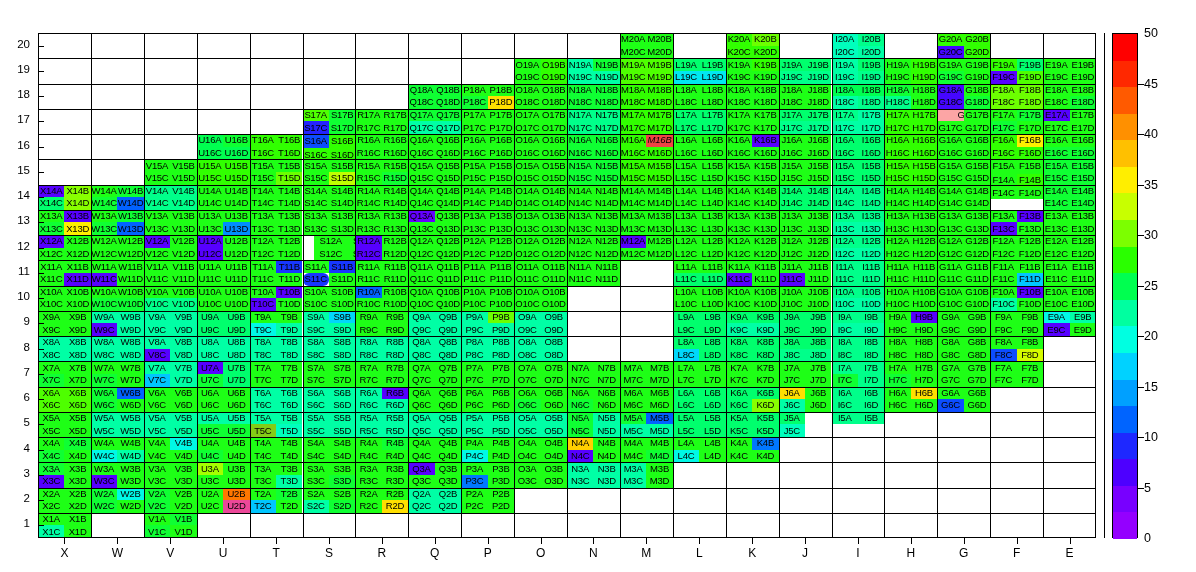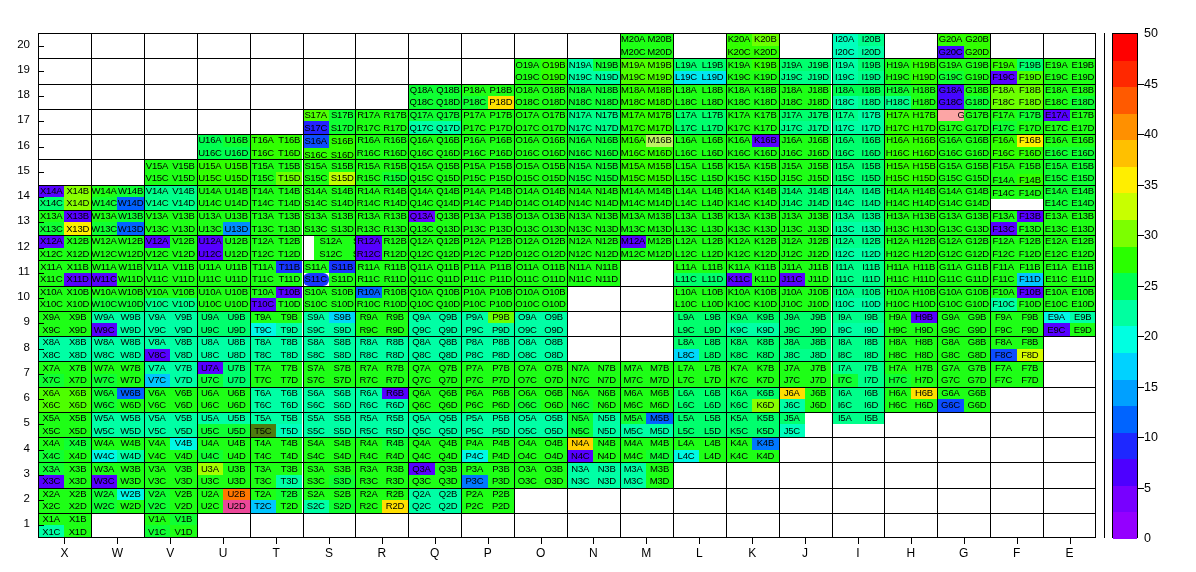--- a/index.html
+++ b/index.html
@@ -464,21 +464,21 @@
         </div>
         <div class="cell" style="left: 211.6px; top: 353.5px; width: 52.9px; height: 25.25px;">
           <div class="sub a" style="background: rgb(0, 255, 165);">T6A</div>
           <div class="sub b" style="background: rgb(0, 255, 165);">T6B</div>
           <div class="sub c" style="background: rgb(0, 255, 165);">T6C</div>
           <div class="sub d" style="background: rgb(0, 255, 165);">T6D</div>
         </div>
         <div class="cell" style="left: 211.6px; top: 378.75px; width: 52.9px; height: 25.25px;">
           <div class="sub a" style="background: rgb(0, 255, 165);">T5A</div>
           <div class="sub b" style="background: rgb(0, 255, 165);">T5B</div>
-          <div class="sub c" style="background: #4d7c0f; text-align: center;">T5C</div>
+          <div class="sub c" style="background: #84cc16; text-align: center;">T5C</div>
           <div class="sub d" style="background: rgb(0, 255, 189);">T5D</div>
         </div>
         <div class="cell" style="left: 211.6px; top: 404px; width: 52.9px; height: 25.25px;">
           <div class="sub a" style="background: rgb(30, 255, 22);">T4A</div>
           <div class="sub b" style="background: rgb(30, 255, 22);">T4B</div>
           <div class="sub c" style="background: rgb(30, 255, 22);">T4C</div>
           <div class="sub d" style="background: rgb(30, 255, 22);">T4D</div>
         </div>
         <div class="cell" style="left: 211.6px; top: 429.25px; width: 52.9px; height: 25.25px;">
           <div class="sub a" style="background: rgb(30, 255, 22);">T3A</div>
@@ -1093,21 +1093,21 @@
           <div class="sub d" style="background: rgb(49, 255, 0);">M18D</div>
         </div>
         <div class="cell" style="left: 581.9px; top: 75.75px; width: 52.9px; height: 25.25px;">
           <div class="sub a" style="background: rgb(49, 255, 0);">M17A</div>
           <div class="sub b" style="background: rgb(49, 255, 0);">M17B</div>
           <div class="sub c" style="background: rgb(49, 255, 0);">M17C</div>
           <div class="sub d" style="background: rgb(49, 255, 0);">M17D</div>
         </div>
         <div class="cell" style="left: 581.9px; top: 101px; width: 52.9px; height: 25.25px;">
           <div class="sub a" style="background: rgb(49, 255, 0);">M16A</div>
-          <div class="sub b" style="background: #bef264;">M16B</div>
+          <div class="sub b" style="background: #ef4444; font-style: italic;">M16B</div>
           <div class="sub c" style="background: rgb(49, 255, 0);">M16C</div>
           <div class="sub d" style="background: rgb(49, 255, 0);">M16D</div>
         </div>
         <div class="cell" style="left: 581.9px; top: 126.25px; width: 52.9px; height: 25.25px;">
           <div class="sub a" style="background: rgb(49, 255, 0);">M15A</div>
           <div class="sub b" style="background: rgb(49, 255, 0);">M15B</div>
           <div class="sub c" style="background: rgb(49, 255, 0);">M15C</div>
           <div class="sub d" style="background: rgb(49, 255, 0);">M15D</div>
         </div>
         <div class="cell" style="left: 581.9px; top: 151.5px; width: 52.9px; height: 25.25px;">

